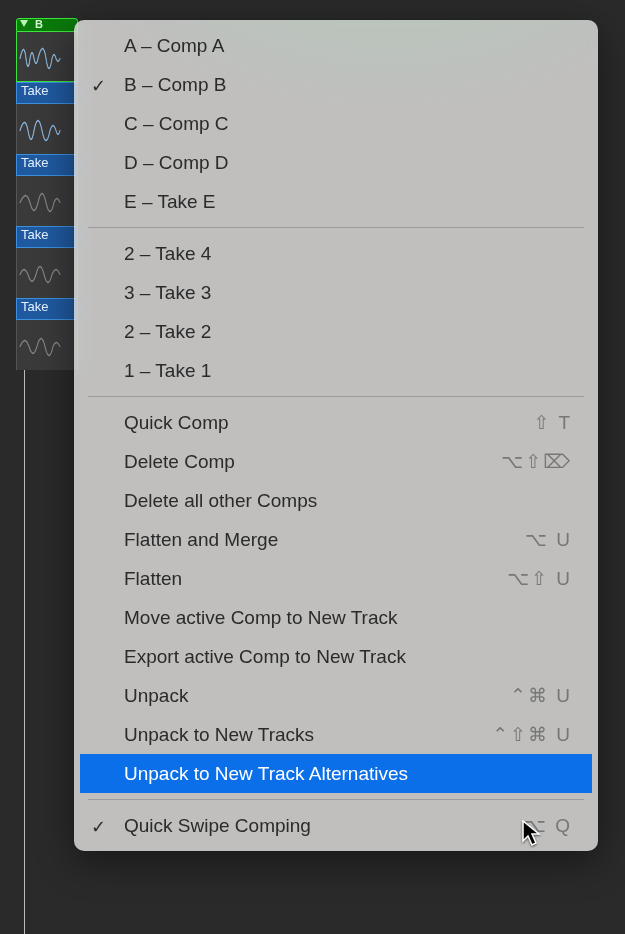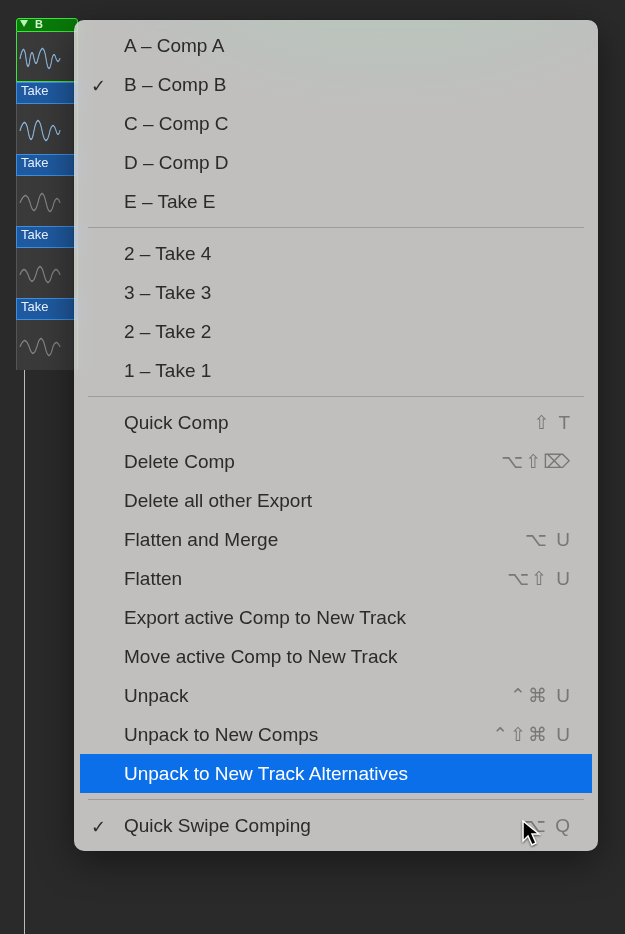--- a/index.html
+++ b/index.html
@@ -240,45 +240,45 @@
 
   <div class="menu-item">
     <span class="label">Quick Comp</span>
     <span class="shortcut">⇧ T</span>
   </div>
   <div class="menu-item">
     <span class="label">Delete Comp</span>
     <span class="shortcut">⌥⇧⌦</span>
   </div>
   <div class="menu-item">
-    <span class="label">Delete all other Export</span>
+    <span class="label">Delete all other Comps</span>
     <span class="shortcut"></span>
   </div>
   <div class="menu-item">
     <span class="label">Flatten and Merge</span>
     <span class="shortcut">⌥ U</span>
   </div>
   <div class="menu-item">
     <span class="label">Flatten</span>
     <span class="shortcut">⌥⇧ U</span>
   </div>
   <div class="menu-item">
+    <span class="label">Move active Comp to New Track</span>
+    <span class="shortcut"></span>
+  </div>
+  <div class="menu-item">
     <span class="label">Export active Comp to New Track</span>
-    <span class="shortcut"></span>
-  </div>
-  <div class="menu-item">
-    <span class="label">Move active Comp to New Track</span>
     <span class="shortcut"></span>
   </div>
   <div class="menu-item">
     <span class="label">Unpack</span>
     <span class="shortcut">⌃⌘ U</span>
   </div>
   <div class="menu-item">
-    <span class="label">Unpack to New Comps</span>
+    <span class="label">Unpack to New Tracks</span>
     <span class="shortcut">⌃⇧⌘ U</span>
   </div>
   <div class="menu-item highlight">
     <span class="label">Unpack to New Track Alternatives</span>
     <span class="shortcut"></span>
   </div>
 
   <div class="menu-sep"></div>
 
   <div class="menu-item">

